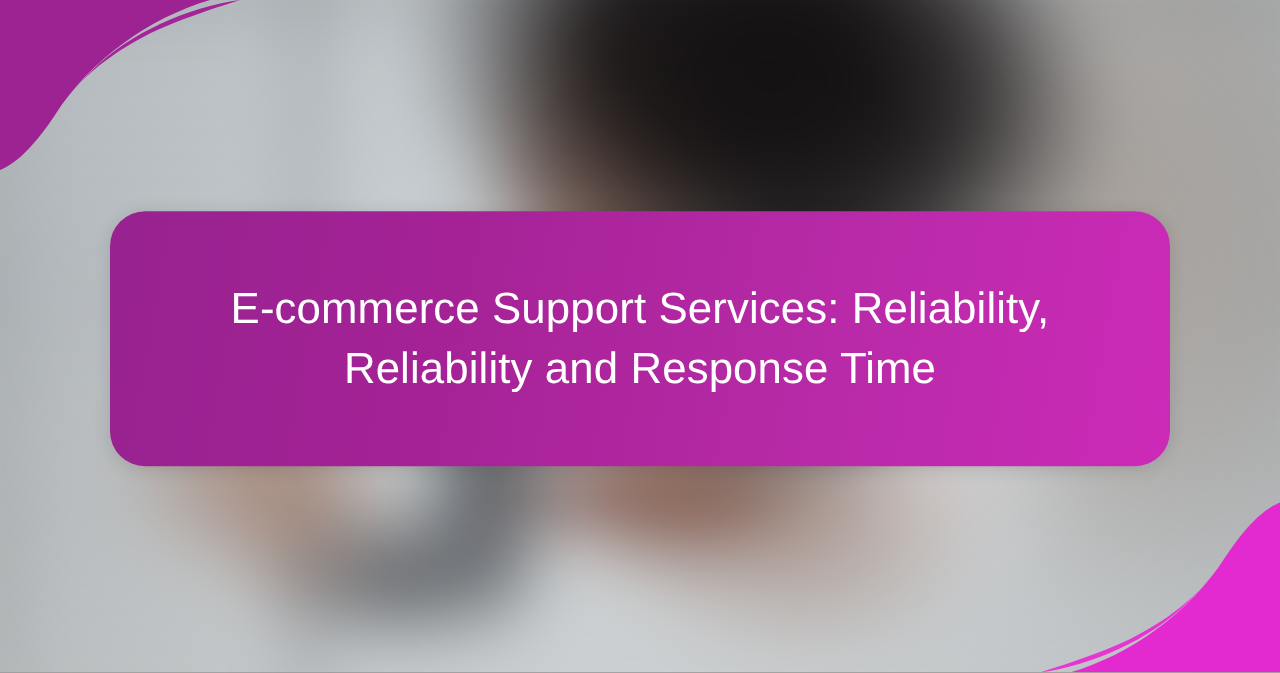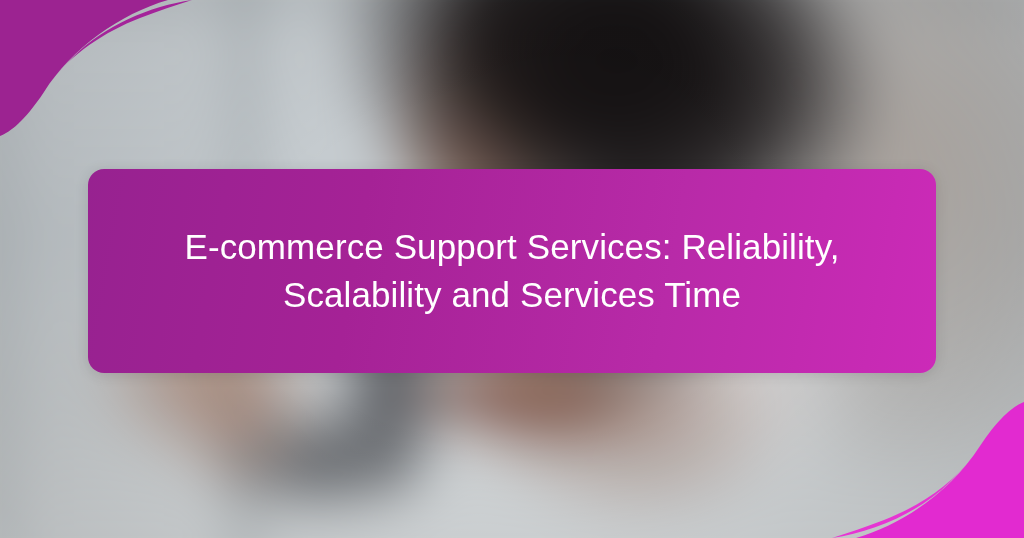--- a/index.html
+++ b/index.html
@@ -75,21 +75,21 @@
   .corner-deco.top-left  { top: 0;    left: 0;   width: 215px; height: 230px; }
   .corner-deco.bottom-right { bottom: 0; right: 0; width: 215px; height: 230px; }
 
   
   .title-banner {
     position: absolute;
     left: 88px;
     top: 169px;
     width: 848px;
     height: 204px;
-    border-radius: 16px;
+    border-radius: 28px;
     background: linear-gradient(100deg, #972290 0%, #a52296 32%, #b82aa8 68%, #cc2ab8 100%);
     display: flex;
     align-items: center;
     justify-content: center;
     padding: 0 56px;
     box-shadow: 0 2px 14px rgba(0,0,0,0.12);
   }
 
   .title-text {
     color: #ffffff;
@@ -118,17 +118,17 @@
   <svg class="corner-deco bottom-right" viewBox="0 0 215 230" preserveAspectRatio="none">
     <g transform="rotate(180 107.5 115)">
       <path d="M0,0 L168,0 C120,14 72,48 44,92 C24,122 10,132 0,136 Z" fill="#e22ad0"></path>
       <path d="M192,0 C150,6 104,26 74,56 C62,68 56,74 52,80 C72,54 104,32 140,18 C158,11 176,5 192,0 Z" fill="#e635d3"></path>
     </g>
   </svg>
 
   <div class="title-banner">
     <h1 class="title-text">
       <span>E-commerce Support Services: Reliability,</span><br>
-      <span>Scalability and Services Time</span>
+      <span>Reliability and Response Time</span>
     </h1>
   </div>
 
 </div>
 
 </body></html>

